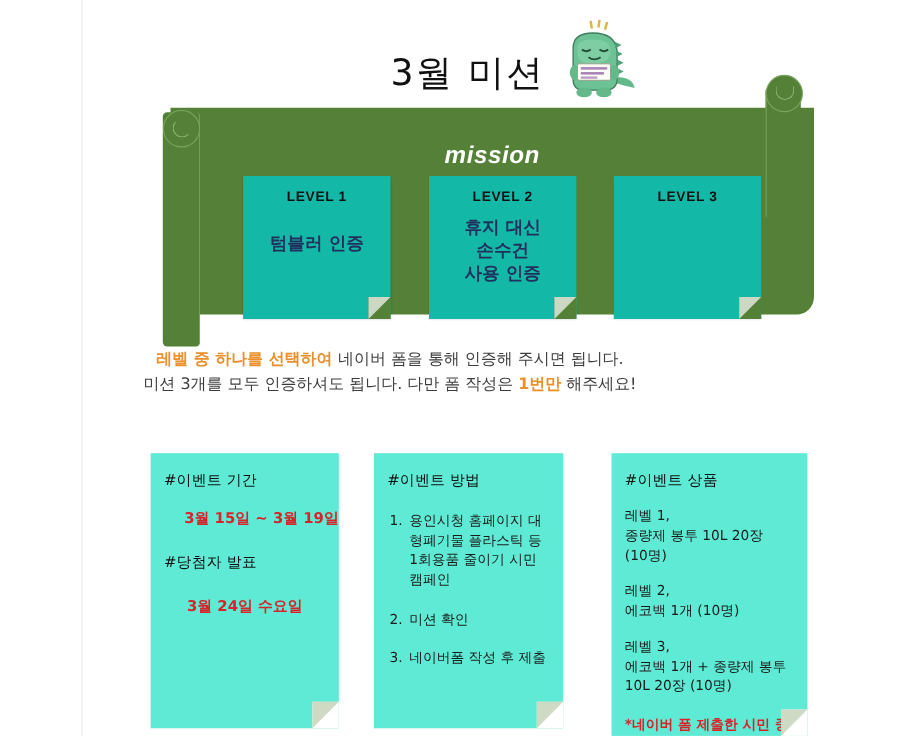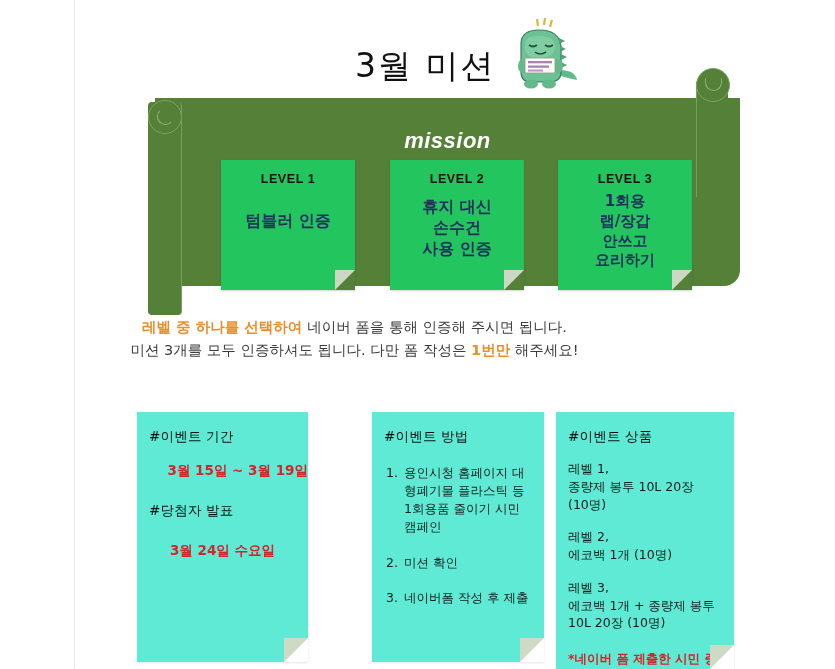--- a/index.html
+++ b/index.html
@@ -150,21 +150,21 @@
     left: 66px;
     top: 62px;
     width: 500px;
     height: 130px;
   }
   .level-card {
     position: absolute;
     top: 0;
     width: 134px;
     height: 130px;
-    background: #22c55e;
+    background: #14b8a6;
     box-shadow: 0 1px 2px rgba(0,0,0,0.18);
   }
   .level-card:nth-of-type(1) { left: 0px; }
   .level-card:nth-of-type(2) { left: 169px; }
   .level-card:nth-of-type(3) { left: 337px; }
   .level-card .fold {
     position: absolute;
     right: 0;
     bottom: 0;
     width: 0;
@@ -219,21 +219,21 @@
   .info-card .fold {
     position: absolute;
     right: 0;
     bottom: 0;
     width: 0;
     height: 0;
     border-left: 24px solid #cfdac5;
     border-bottom: 24px solid #ffffff;
   }
   #card-period  { left: 137px; top: 412px; width: 171px; height: 250px; }
-  #card-method  { left: 340px; top: 412px; width: 172px; height: 250px; margin-left: 32px; }
+  #card-method  { left: 340px; top: 412px; width: 172px; height: 250px; }
   #card-prize   { left: 556px; top: 412px; width: 178px; height: 257px; }
   #card-prize .fold { border-bottom-color: #ffffff; }
 
   .card-title {
     margin: 16px 0 0 12px;
     font-size: 13.5px;
     color: #111111;
     letter-spacing: 0.2px;
   }
   .card-title.second { margin-top: 22px; }
@@ -349,24 +349,20 @@
       </div>
       <div class="level-card lvl2">
         <div class="level-label">LEVEL 2</div>
         <div class="level-text">휴지 대신
 손수건
 사용 인증</div>
         <div class="fold"></div>
       </div>
       <div class="level-card lvl3">
         <div class="level-label">LEVEL 3</div>
-        <div class="level-text">1회용
-랩/장갑
-안쓰고
-요리하기</div>
         <div class="fold"></div>
       </div>
     </div>
   </div>
 </div>
 
 <div class="instructions">
   <div>
     <span class="hl">레벨 중 하나를 선택하여 </span><span class="nrm">네이버 폼을 통해 인증해 주시면 됩니다.</span>
   </div>

